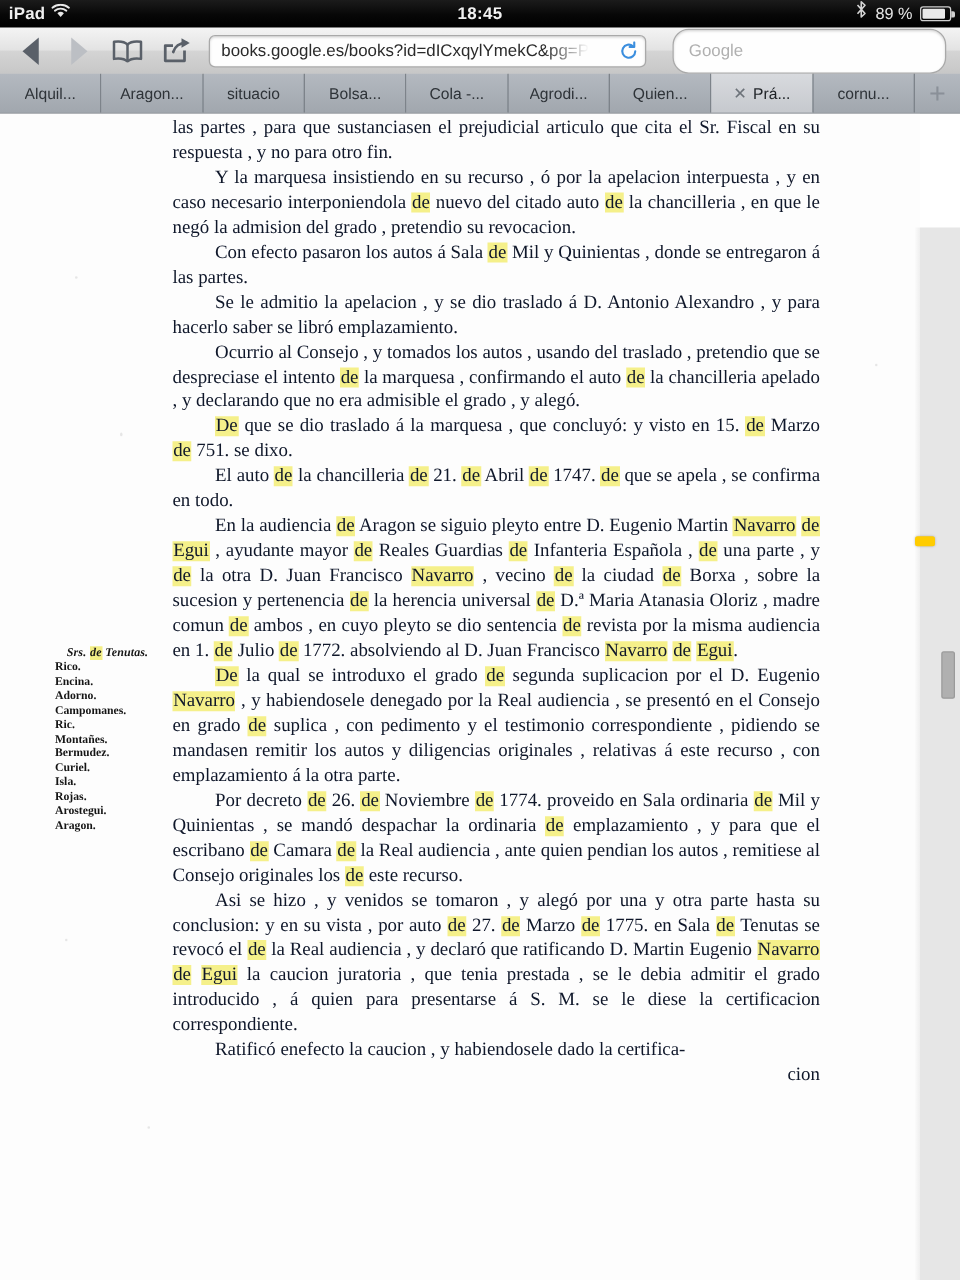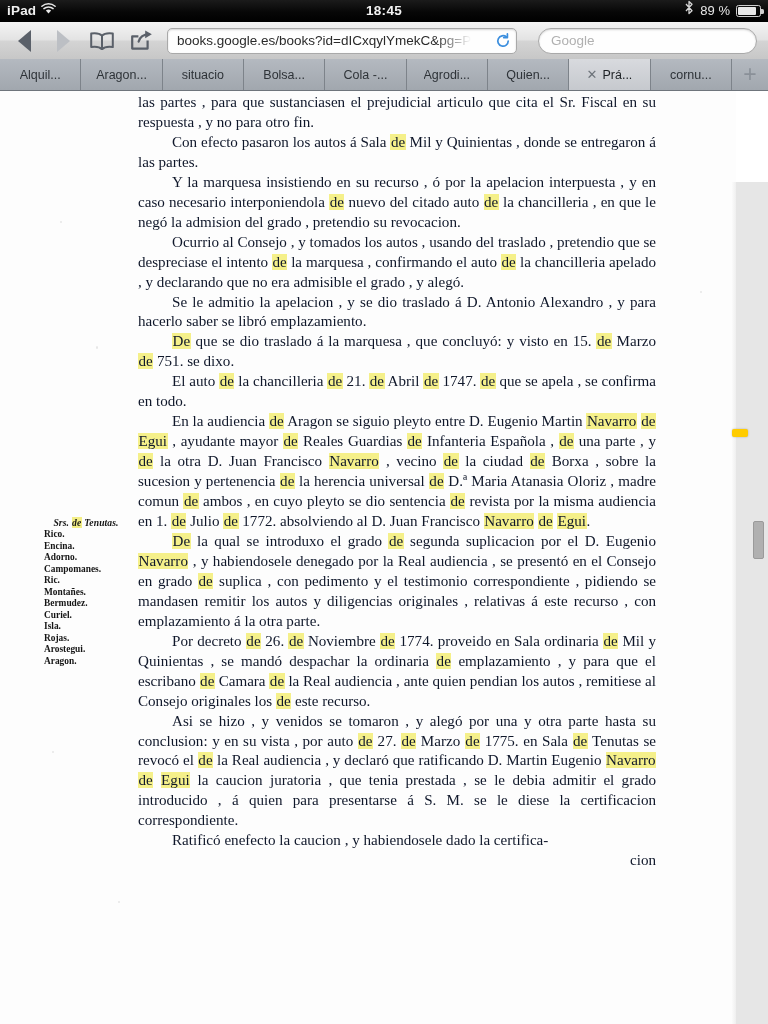--- a/index.html
+++ b/index.html
@@ -48,21 +48,21 @@
     box-shadow:inset 0 1px 2px rgba(0,0,0,.17);
     display:flex; align-items:center; padding:0 26px 0 9px;
     font-size:13.5px; color:#2a2a2a; white-space:nowrap; overflow:hidden;
   }
   .url-txt{ overflow:hidden; text-overflow:clip; white-space:nowrap;
     -webkit-mask-image:linear-gradient(90deg,#000 88%,transparent 100%);
             mask-image:linear-gradient(90deg,#000 88%,transparent 100%); }
   .reload{ position:absolute; right:6px; top:50%; transform:translateY(-50%);
     width:16px; height:16px; }
 
-  .searchwrap{ flex:1; height:26px; margin-left:8px; }
+  .searchwrap{ flex:1; height:36px; margin-left:8px; }
   .searchfield{
     width:100%; height:100%; background:#fefefe;
     border:1px solid #a9a9a9; border-radius:13px;
     box-shadow:inset 0 1px 2px rgba(0,0,0,.17);
     display:flex; align-items:center; padding:0 12px;
     font-size:13.5px; color:#b0b0b0;
   }
 
   
   .tabbar{
@@ -278,24 +278,24 @@
               <div class="mn-item">Curiel.</div>
               <div class="mn-item">Isla.</div>
               <div class="mn-item">Rojas.</div>
               <div class="mn-item">Arostegui.</div>
               <div class="mn-item">Aragon.</div>
             </div>
         </div>
 
         <div class="txtcol" id="textcol">
             <p class="noind"><span>las partes , para que sustanciasen el prejudicial articulo que cita el Sr. Fiscal en su respuesta , y no para otro fin.</span></p>
+            <p><span>Y la marquesa insistiendo en su recurso , ó por la apelacion interpuesta , y en caso necesario interponiendola </span><mark>de</mark><span> nuevo del citado auto </span><mark>de</mark><span> la chancilleria , en que le negó la admision del grado , pretendio su revocacion.</span></p>
             <p><span>Con efecto pasaron los autos á Sala </span><mark>de</mark><span> Mil y Quinientas , donde se entregaron á las partes.</span></p>
-            <p><span>Y la marquesa insistiendo en su recurso , ó por la apelacion interpuesta , y en caso necesario interponiendola </span><mark>de</mark><span> nuevo del citado auto </span><mark>de</mark><span> la chancilleria , en que le negó la admision del grado , pretendio su revocacion.</span></p>
+            <p><span>Se le admitio la apelacion , y se dio traslado á D. Antonio Alexandro , y para hacerlo saber se libró emplazamiento.</span></p>
             <p><span>Ocurrio al Consejo , y tomados los autos , usando del traslado , pretendio que se despreciase el intento </span><mark>de</mark><span> la marquesa , confirmando el auto </span><mark>de</mark><span> la chancilleria apelado , y declarando que no era admisible el grado , y alegó.</span></p>
-            <p><span>Se le admitio la apelacion , y se dio traslado á D. Antonio Alexandro , y para hacerlo saber se libró emplazamiento.</span></p>
             <p><mark>De</mark><span> que se dio traslado á la marquesa , que concluyó: y visto en 15. </span><mark>de</mark><span> Marzo </span><mark>de</mark><span> 751. se dixo.</span></p>
             <p><span>El auto </span><mark>de</mark><span> la chancilleria </span><mark>de</mark><span> 21. </span><mark>de</mark><span> Abril </span><mark>de</mark><span> 1747. </span><mark>de</mark><span> que se apela , se confirma en todo.</span></p>
             <p><span>En la audiencia </span><mark>de</mark><span> Aragon se siguio pleyto entre D. Eugenio Martin </span><mark>Navarro</mark><span> </span><mark>de</mark><span> </span><mark>Egui</mark><span> , ayudante mayor </span><mark>de</mark><span> Reales Guardias </span><mark>de</mark><span> Infanteria Española , </span><mark>de</mark><span> una parte , y </span><mark>de</mark><span> la otra D. Juan Francisco </span><mark>Navarro</mark><span> , vecino </span><mark>de</mark><span> la ciudad </span><mark>de</mark><span> Borxa , sobre la sucesion y pertenencia </span><mark>de</mark><span> la herencia universal </span><mark>de</mark><span> D.ª Maria Atanasia Oloriz , madre comun </span><mark>de</mark><span> ambos , en cuyo pleyto se dio sentencia </span><mark>de</mark><span> revista por la misma audiencia en 1. </span><mark>de</mark><span> Julio </span><mark>de</mark><span> 1772. absolviendo al D. Juan Francisco </span><mark>Navarro</mark><span> </span><mark>de</mark><span> </span><mark>Egui</mark><span>.</span></p>
             <p><mark>De</mark><span> la qual se introduxo el grado </span><mark>de</mark><span> segunda suplicacion por el D. Eugenio </span><mark>Navarro</mark><span> , y habiendosele denegado por la Real audiencia , se presentó en el Consejo en grado </span><mark>de</mark><span> suplica , con pedimento y el testimonio correspondiente , pidiendo se mandasen remitir los autos y diligencias originales , relativas á este recurso , con emplazamiento á la otra parte.</span></p>
             <p><span>Por decreto </span><mark>de</mark><span> 26. </span><mark>de</mark><span> Noviembre </span><mark>de</mark><span> 1774. proveido en Sala ordinaria </span><mark>de</mark><span> Mil y Quinientas , se mandó despachar la ordinaria </span><mark>de</mark><span> emplazamiento , y para que el escribano </span><mark>de</mark><span> Camara </span><mark>de</mark><span> la Real audiencia , ante quien pendian los autos , remitiese al Consejo originales los </span><mark>de</mark><span> este recurso.</span></p>
             <p><span>Asi se hizo , y venidos se tomaron , y alegó por una y otra parte hasta su conclusion: y en su vista , por auto </span><mark>de</mark><span> 27. </span><mark>de</mark><span> Marzo </span><mark>de</mark><span> 1775. en Sala </span><mark>de</mark><span> Tenutas se revocó el </span><mark>de</mark><span> la Real audiencia , y declaró que ratificando D. Martin Eugenio </span><mark>Navarro</mark><span> </span><mark>de</mark><span> </span><mark>Egui</mark><span> la caucion juratoria , que tenia prestada , se le debia admitir el grado introducido , á quien para presentarse á S. M. se le diese la certificacion correspondiente.</span></p>
             <p><span>Ratificó enefecto la caucion , y habiendosele dado la certifica-</span></p>
             <p class="noind" style="text-align: right;">cion</p>
           </div>
 

